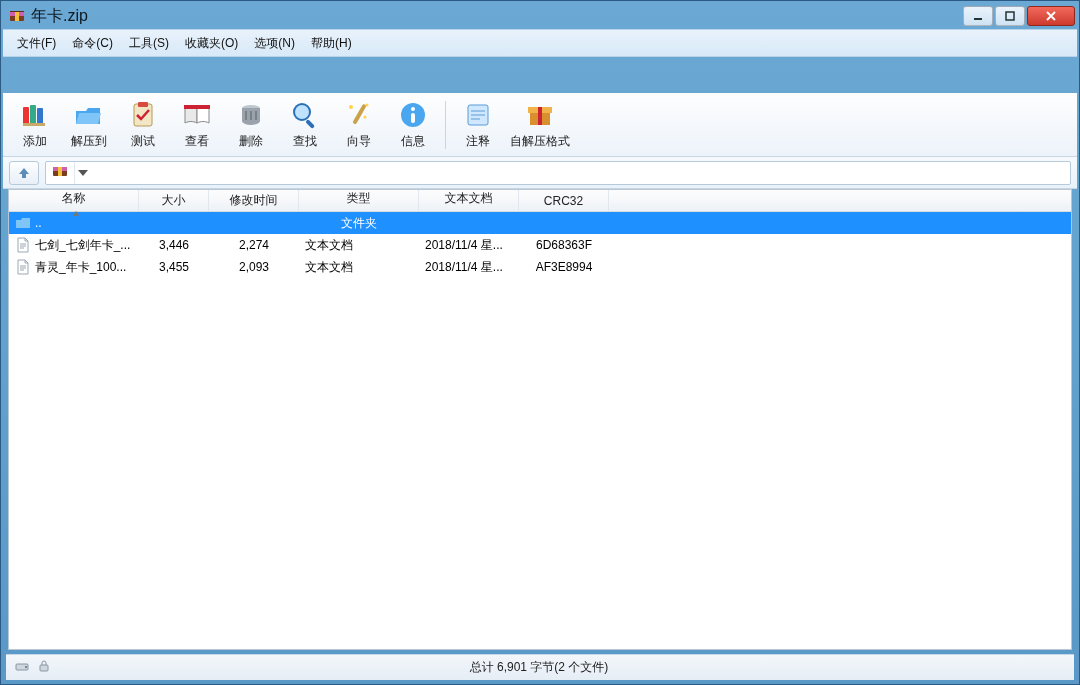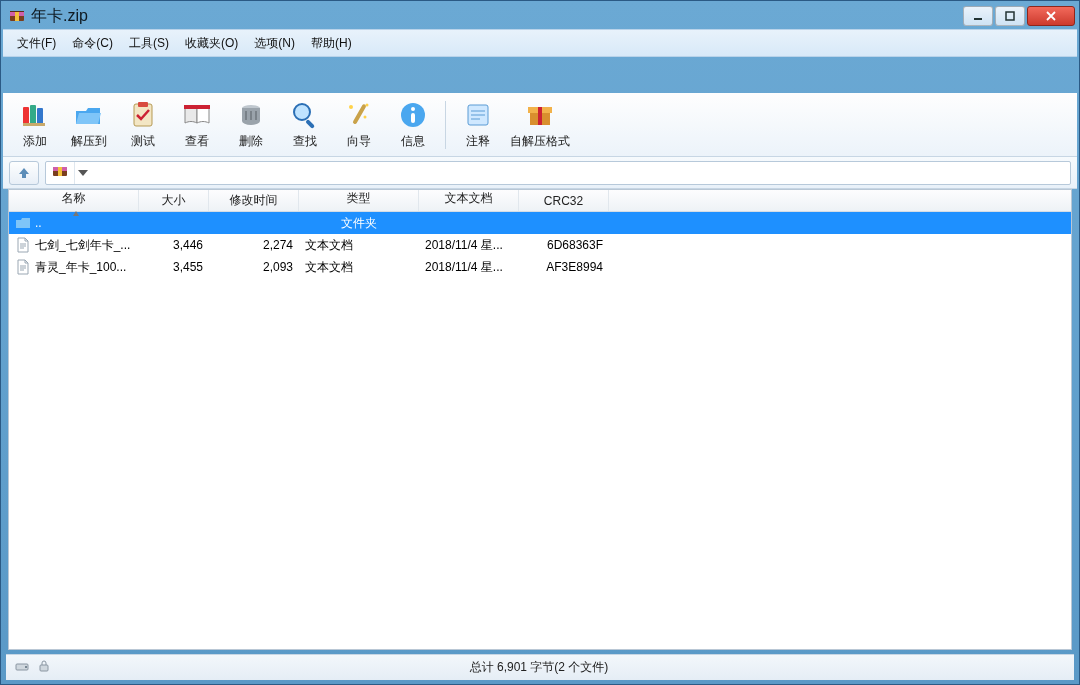--- a/index.html
+++ b/index.html
@@ -34,21 +34,21 @@
 .colheaders { height:22px; display:flex; align-items:stretch; background:linear-gradient(#fdfdfe,#eef2f6); border-bottom:1px solid #d5dde5; }
 .ch { border-right:1px solid #e1e7ed; display:flex; align-items:center; padding:0 0; color:#222; position:relative;flex-direction:column; }
 .ch.right { justify-content:center; }
 .ch .sort { margin-left:4px; }
 
 .rows { flex:1; overflow:auto; }
 .row { height:22px; display:flex; align-items:center; }
 .row.sel { background:#1e90ff; color:#fff; }
 .row.sel .cell { color:#fff; }
 .cell { padding:0 6px; white-space:nowrap; overflow:hidden; text-overflow:ellipsis; }
-.cell.right { text-align:right; }
+.cell.right { text-align:center; }
 .row .ficon { width:16px; height:16px; margin-right:4px; flex:0 0 16px; display:inline-flex; align-items:center; justify-content:center; }
 
 .statusbar { height:26px; background:linear-gradient(#f3f7fb,#e5edf5); border-top:1px solid #c7d6e4; display:flex; align-items:center; padding:0 8px; margin:0 3px 2px 3px; }
 .statusbar .left-icons { display:flex; gap:6px; align-items:center; }
 .statusbar .center { flex:1; text-align:center; color:#222; }
 
 
 .c-name { width: 130px; }
 .c-size { width: 70px; }
 .c-pack { width: 90px; }

